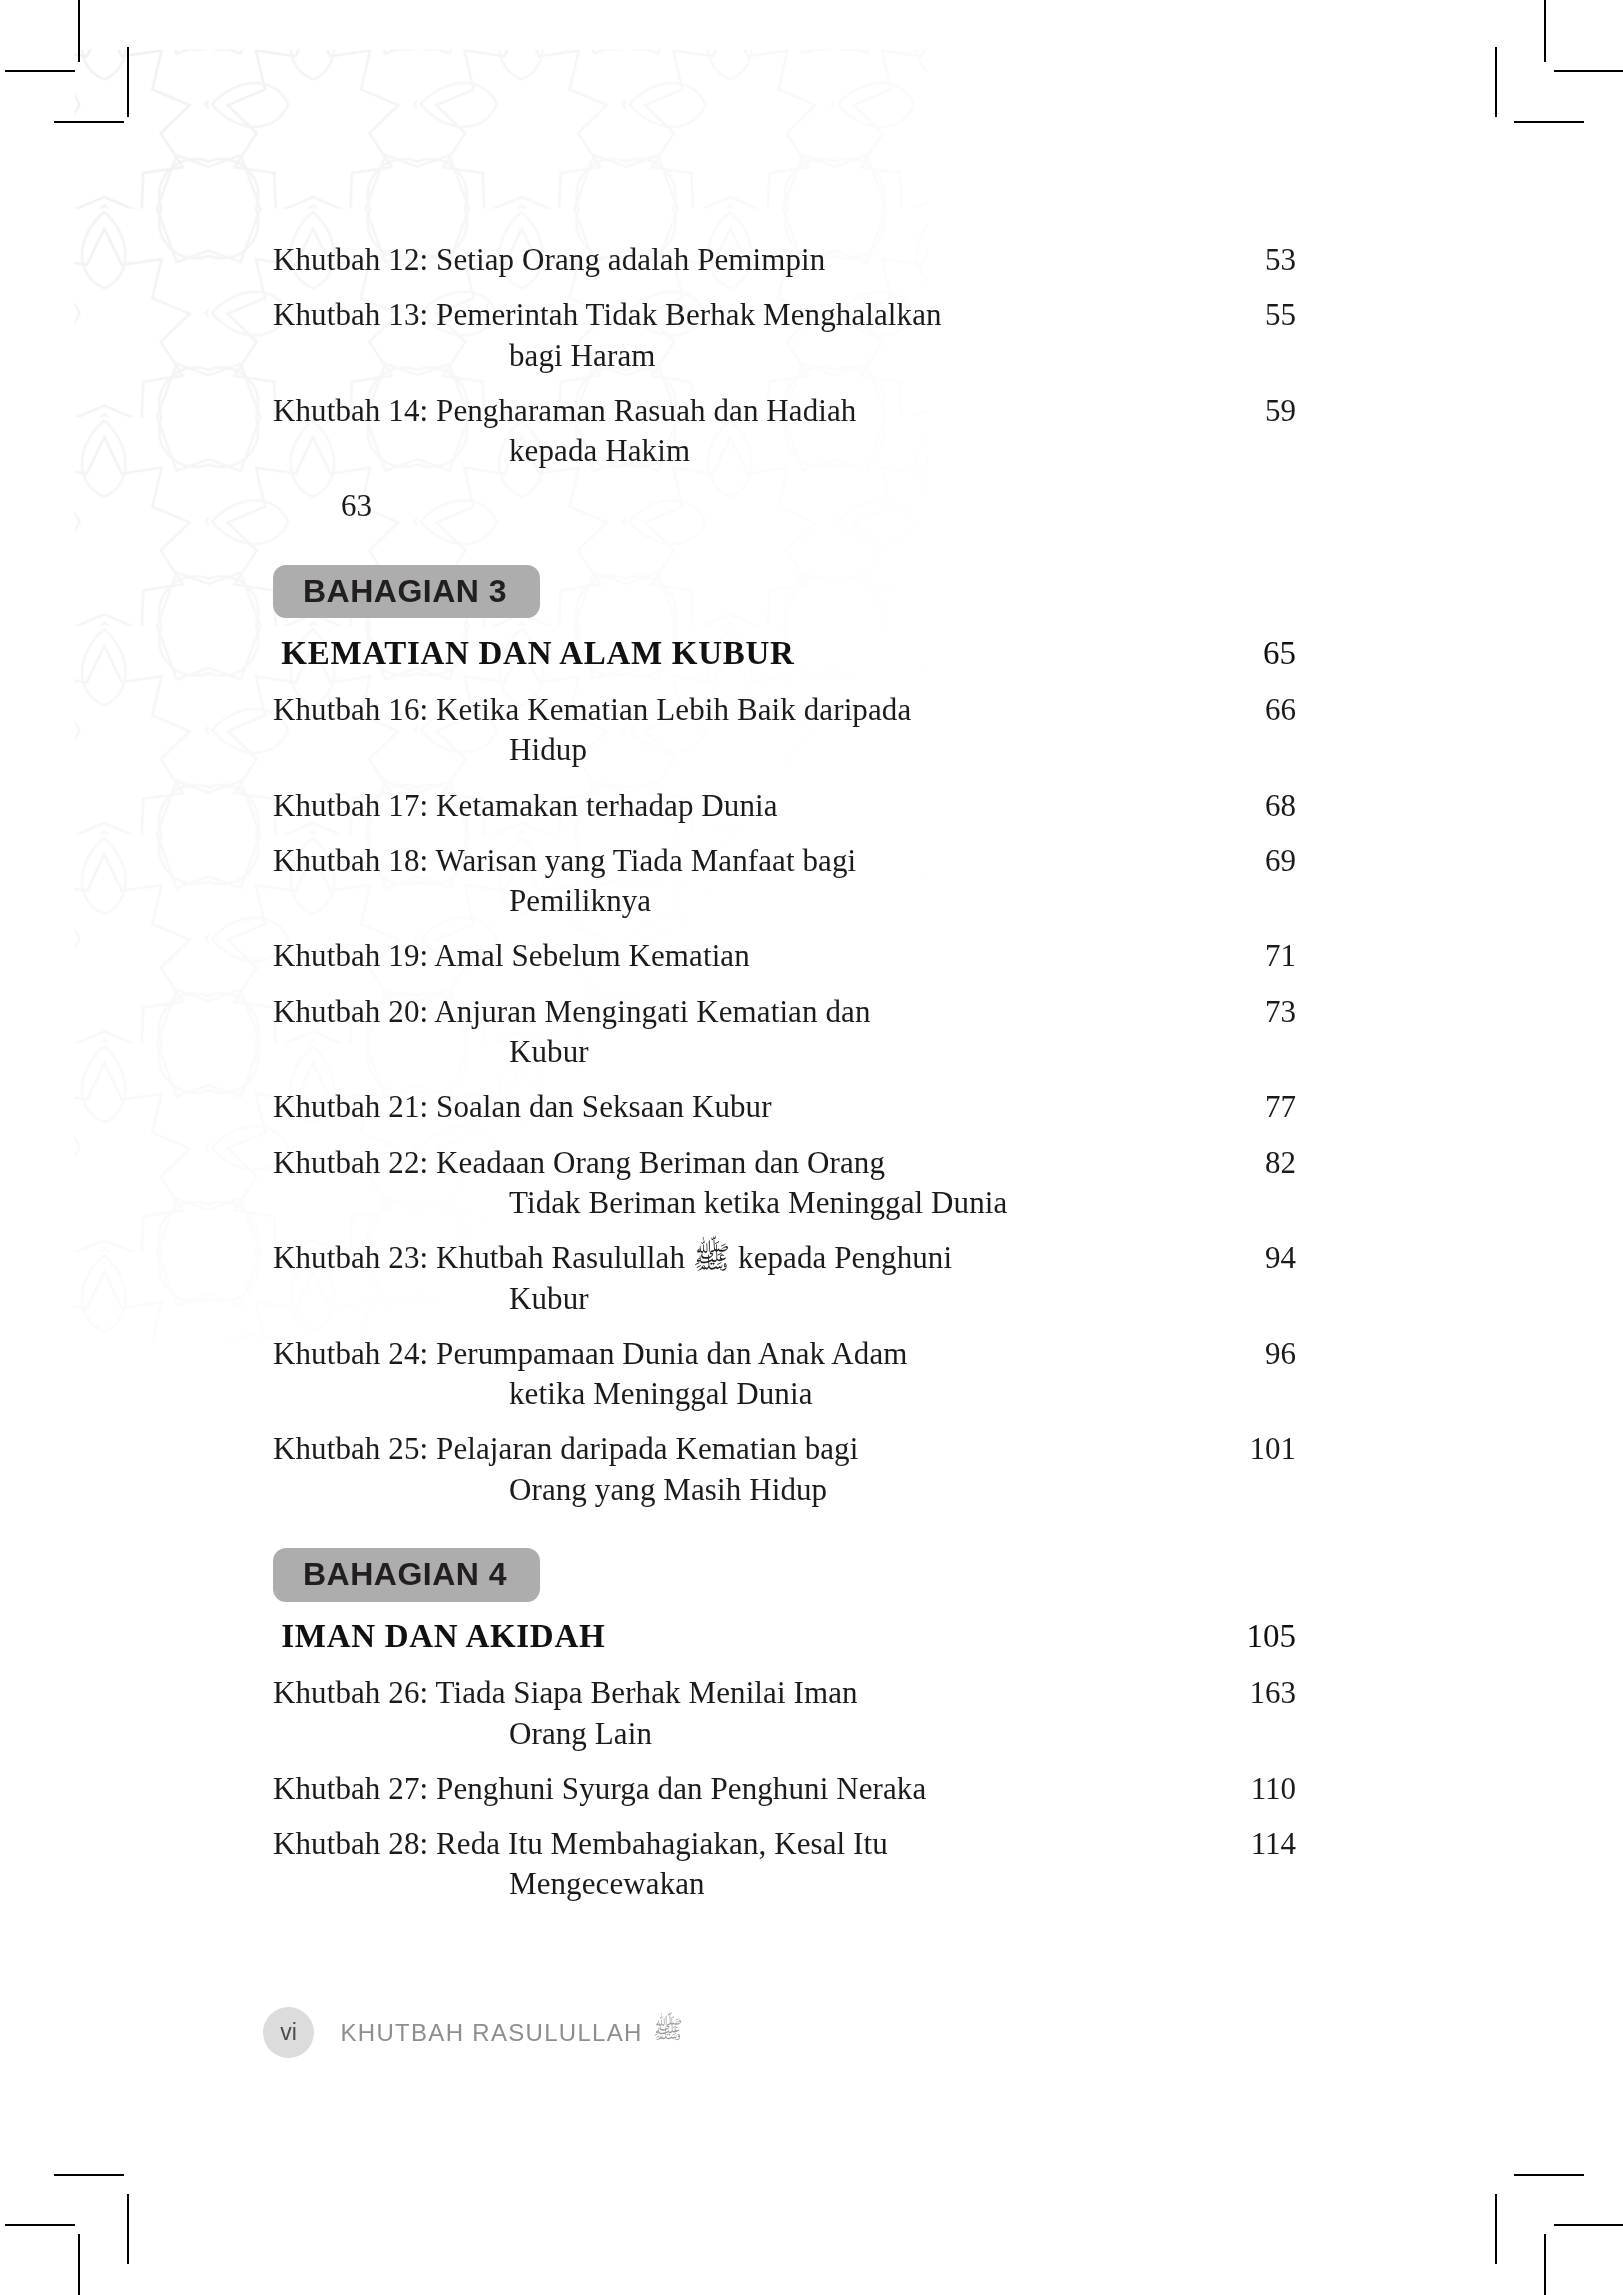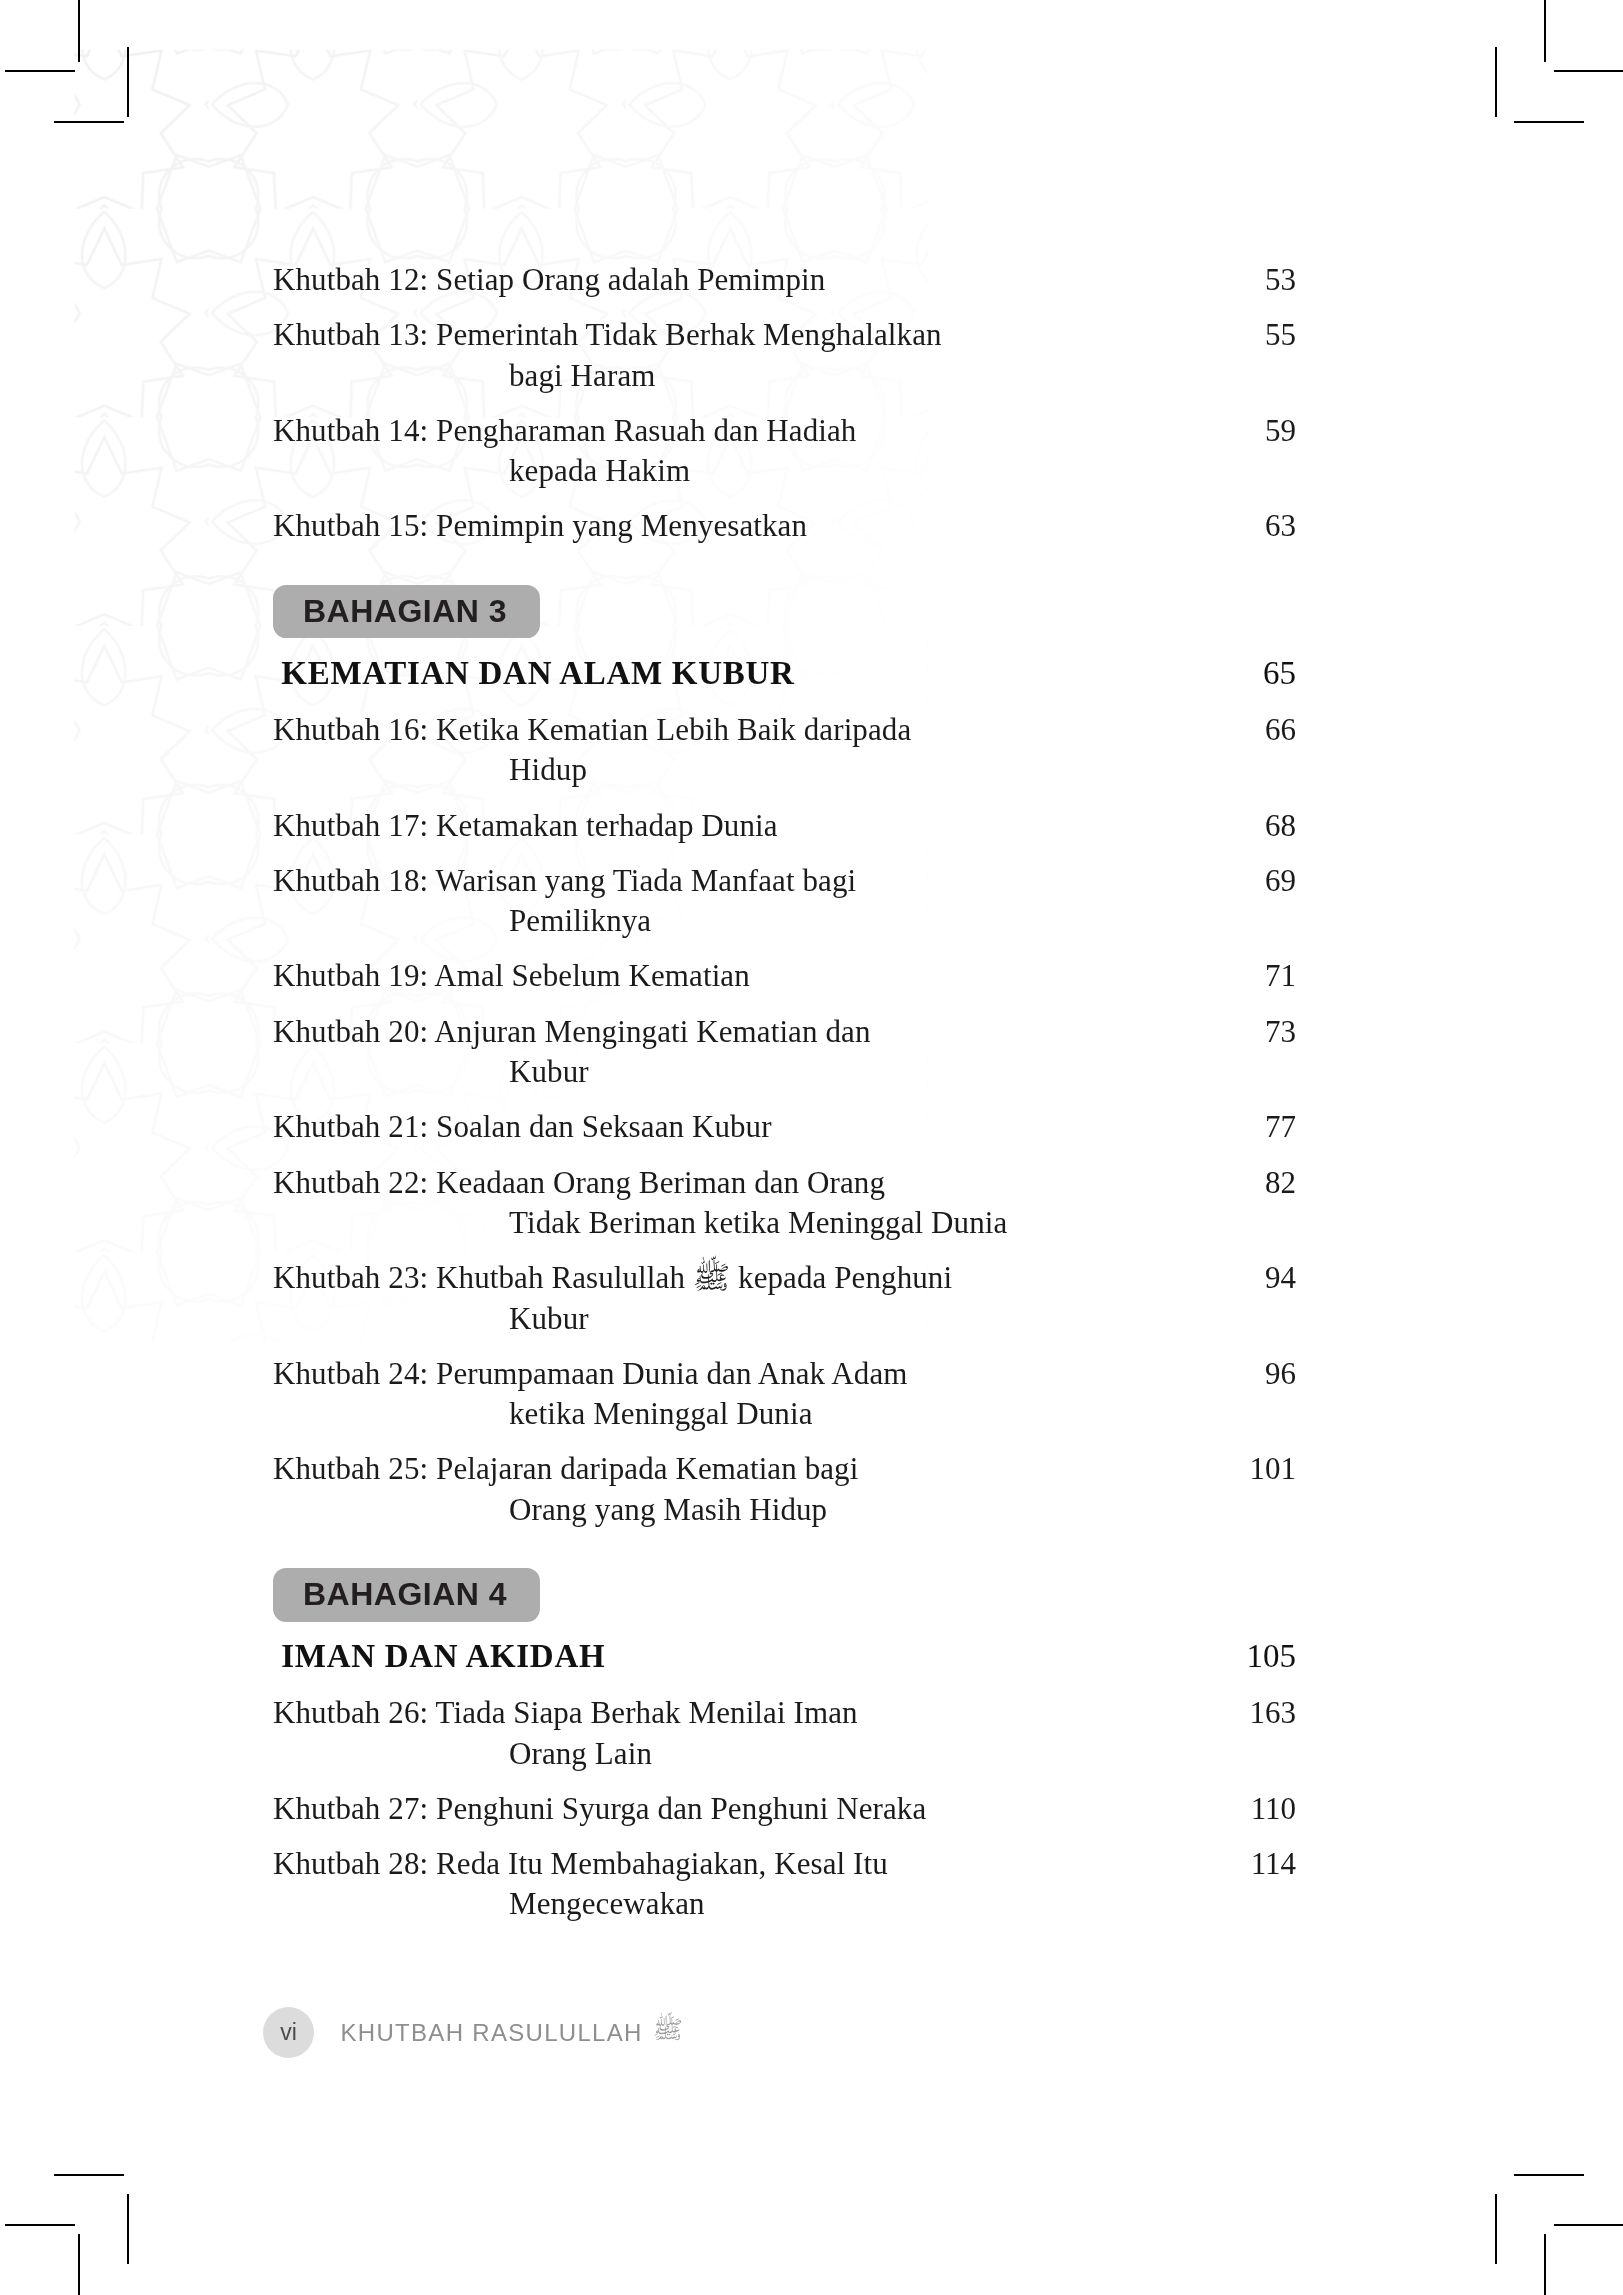--- a/index.html
+++ b/index.html
@@ -39,21 +39,21 @@
     background: #000000;
     z-index: 5;
   }
   .crop-h { height: 1.7px; width: 70px; }
   .crop-v { width: 1.7px; height: 70px; }
 
   
   #content {
     position: absolute;
     left: 273px;
-    top: 260px;
+    top: 240px;
     width: 1023px;
     z-index: 2;
   }
 
   
   .toc-entry {
     display: flex;
     align-items: flex-start;
     justify-content: space-between;
     margin: 0 0 15px 0;
@@ -234,21 +234,20 @@
         </div>
         <div class="toc-entry">
           <div class="entry-text">Khutbah 13: Pemerintah Tidak Berhak Menghalalkan<span class="wrap-indent">bagi Haram</span></div>
           <div class="entry-page">55</div>
         </div>
         <div class="toc-entry">
           <div class="entry-text">Khutbah 14: Pengharaman Rasuah dan Hadiah<span class="wrap-indent">kepada Hakim</span></div>
           <div class="entry-page">59</div>
         </div>
         <div class="toc-entry">
-          <div class="entry-text">Khutbah 15: Pemimpin yang Menyesatkan</div>
           <div class="entry-page">63</div>
         </div>
       </div>
 
     <div id="parts-container">
         <div class="part-block"><div class="part-banner">BAHAGIAN 3</div><div class="part-heading-row">
             <div class="part-heading-title">KEMATIAN DAN ALAM KUBUR</div>
             <div class="part-heading-page">65</div>
           </div><div class="toc-entry">
             <div class="entry-text">Khutbah 16: Ketika Kematian Lebih Baik daripada<span class="wrap-indent">Hidup</span></div>

